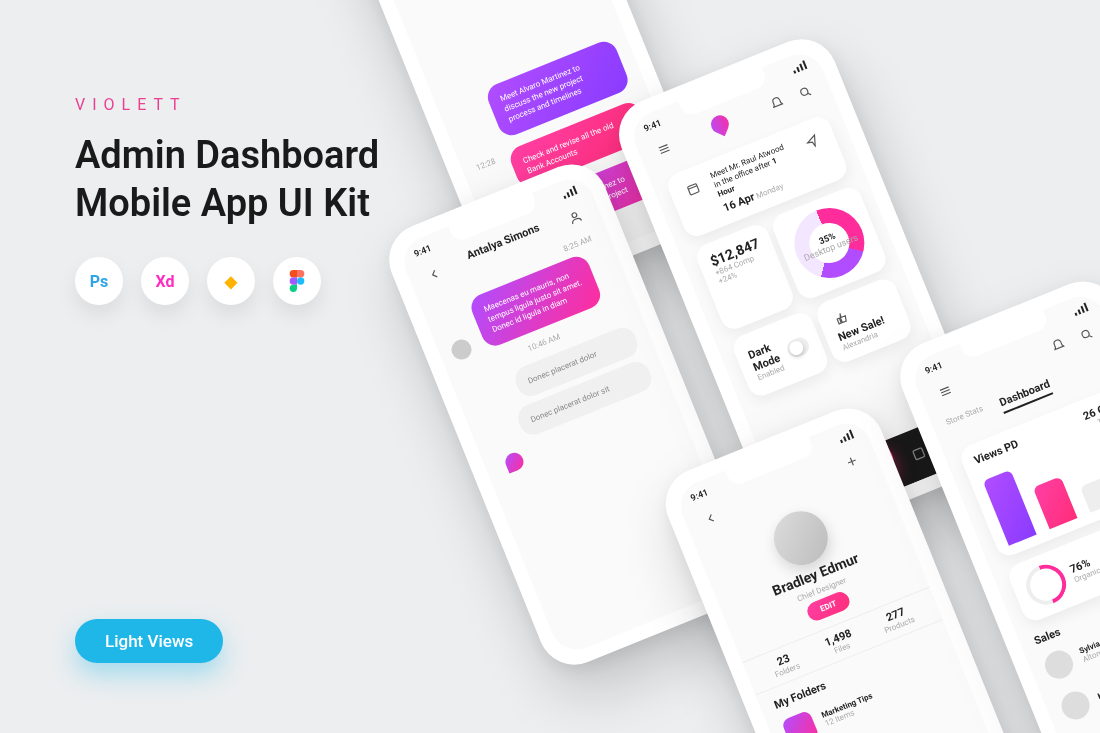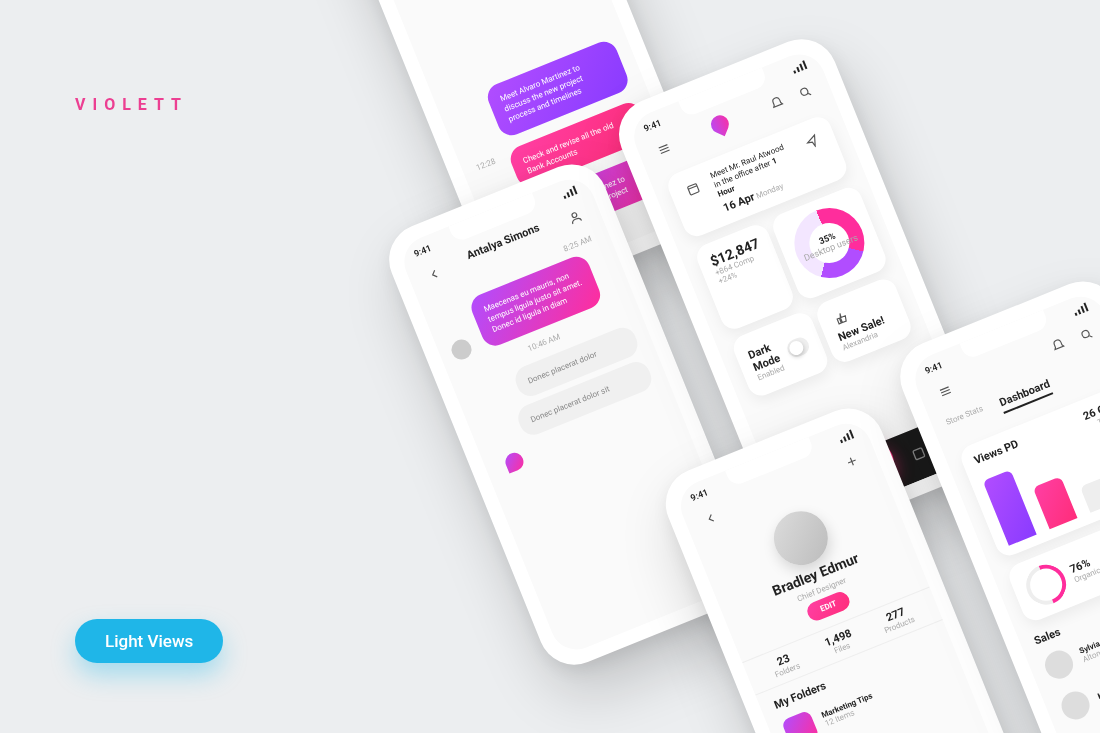--- a/index.html
+++ b/index.html
@@ -14,21 +14,21 @@
 
   
   .hero {
     position: absolute;
     left: 75px;
     top: 95px;
     width: 420px;
   }
   .brand {
     font-size: 16px;
-    font-weight: 700;
+    font-weight: 400;
     letter-spacing: 7px;
     color: #ec3f92;
     margin-bottom: 18px;
   }
   .headline {
     font-size: 38px;
     line-height: 1.25;
     font-weight: 600;
     color: #1a1a1a;
     margin-bottom: 30px;
@@ -154,20 +154,38 @@
   .pill.pink { background:linear-gradient(135deg,#ff3fa4,#ff2d7a); color:#fff; }
 
   .listrow { display:flex; align-items:center; gap:10px; padding:8px 14px; }
   .listrow .thumb { width:30px; height:30px; border-radius:8px; background:linear-gradient(135deg,#b14dff,#ff2d9c); }
 </style>
 </head>
 <body>
 
 <div class="hero">
   <div class="brand">VIOLETT</div>
+  <div class="headline">
+    <span>Admin Dashboard</span><br>
+    <span>Mobile App UI Kit</span>
+  </div>
+  <div class="toolrow">
+    <div class="tool ps">Ps</div>
+    <div class="tool xd">Xd</div>
+    <div class="tool sk">◆</div>
+    <div class="tool fg">
+      <svg viewBox="0 0 24 36">
+          <circle cx="18" cy="18" r="6" fill="#1abcfe"></circle>
+          <path d="M6 0h6v12H6a6 6 0 010-12z" fill="#f24e1e"></path>
+          <path d="M12 0h6a6 6 0 010 12h-6V0z" fill="#ff7262"></path>
+          <path d="M6 12h6v12H6a6 6 0 010-12z" fill="#a259ff"></path>
+          <path d="M6 24h6v6a6 6 0 11-6-6z" fill="#0acf83"></path>
+        </svg>
+    </div>
+  </div>
 </div>
 
 <div class="badge">Light Views</div>
 
 <div class="stage">
 
   <div class="phone" style="left:120px; top:-200px;">
     <div class="screen">
 
       <div style="height:240px"></div>

